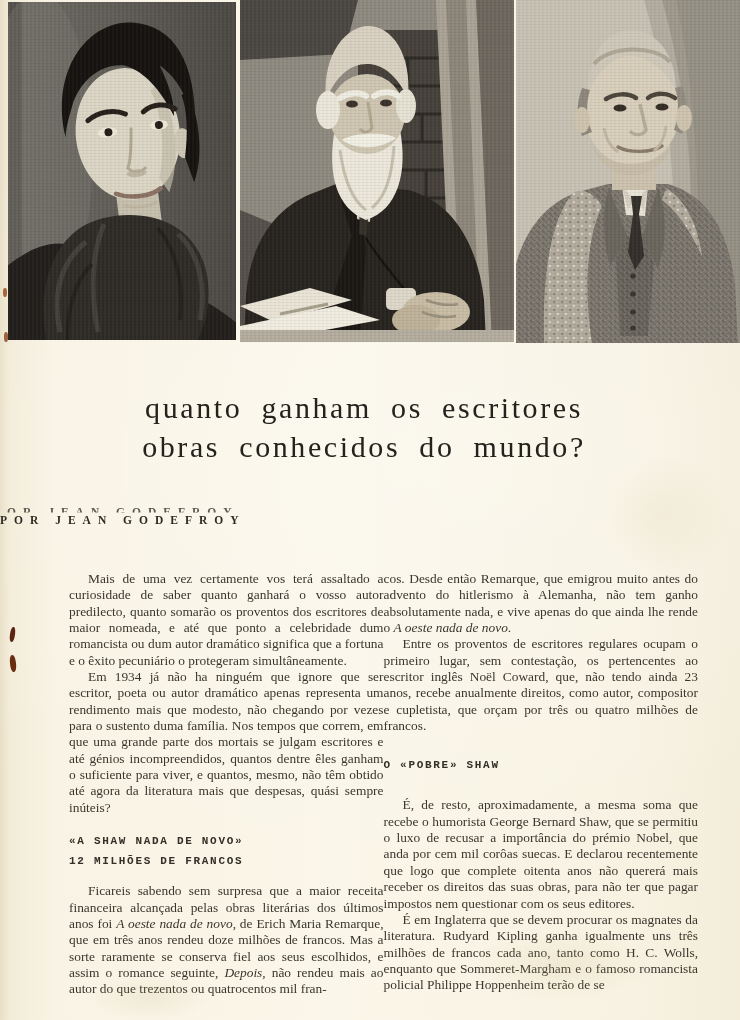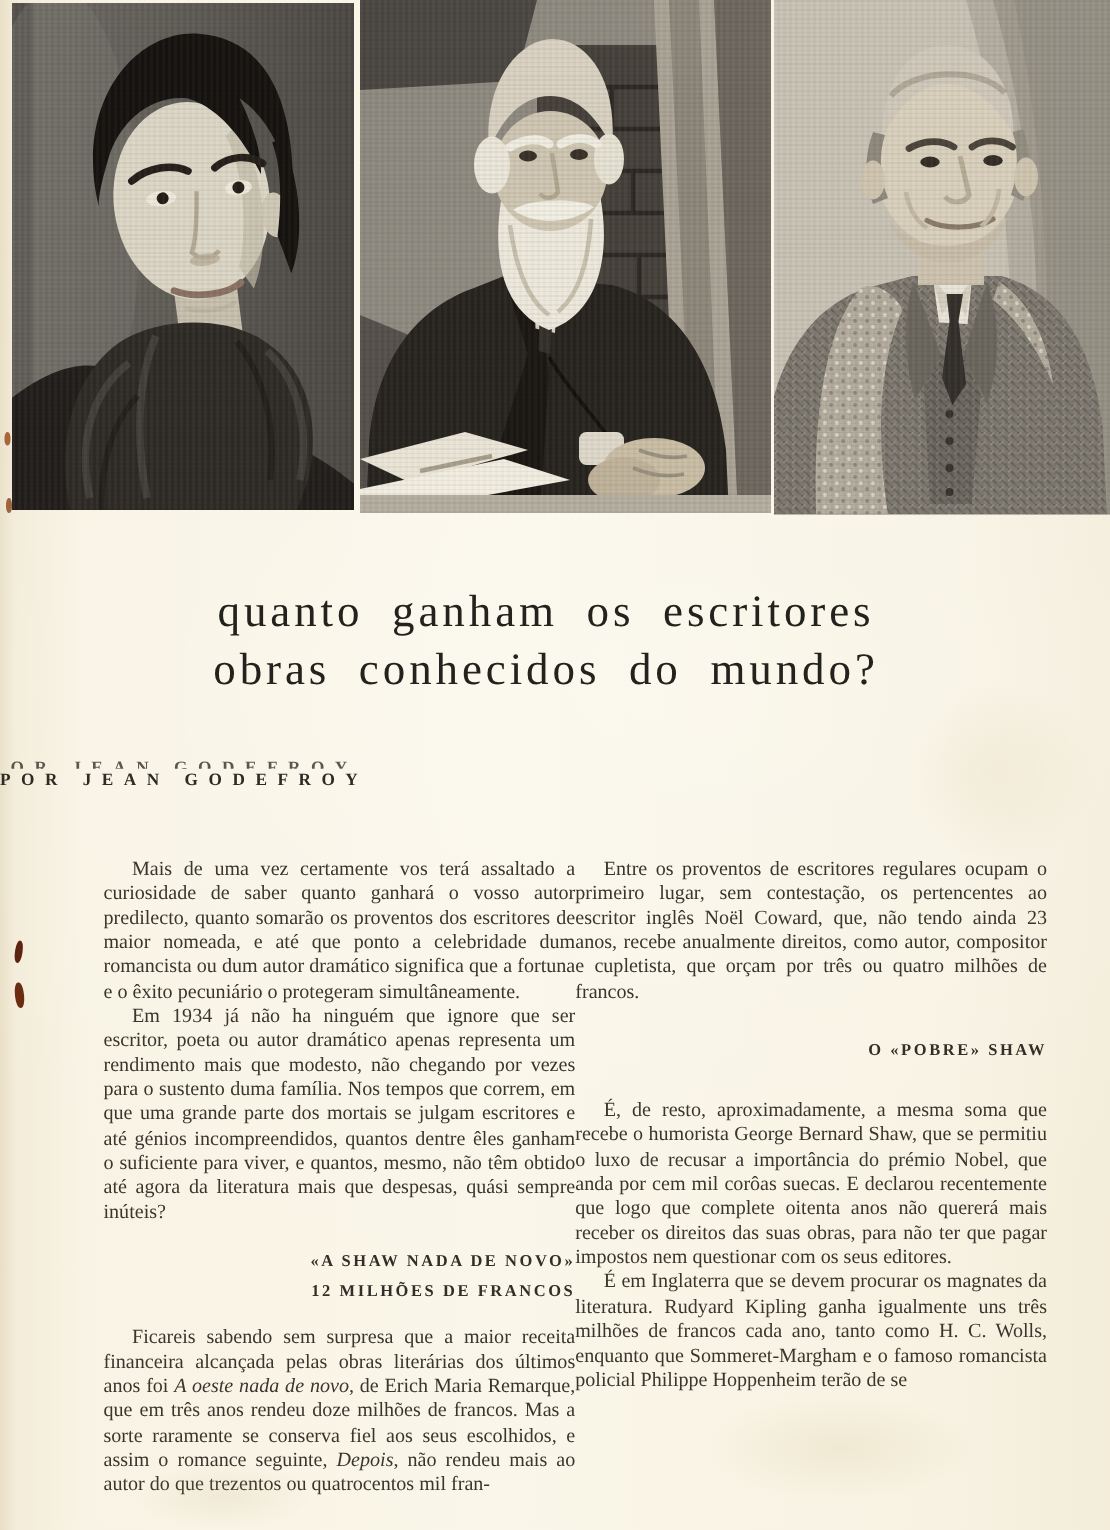--- a/index.html
+++ b/index.html
@@ -45,21 +45,21 @@
   .columns{
     position:absolute;left:45px;right:42px;top:571px;bottom:0;
     display:flex;margin-left:24px;
   }
   .col{flex:1 1 0;text-align:justify;font-size:13.4px;line-height:16.35px;color:#3a362e;}
   .body-p{margin:0;}
   .body-p.indent{text-indent:19px;}
   .body-p em{font-style:italic;}
   .col-heading{
     font-weight:700;font-size:11px;line-height:20px;letter-spacing:1.7px;
-    text-align:right;color:#332f28;margin:15px 0 12px;
+    text-align:left;color:#332f28;margin:15px 0 12px;font-family:Liberation Mono, monospace;
   }
   .col[data-col="right"] .col-heading{margin:21px 0 22px;}
   
   .edge-mark{position:absolute;border-radius:45%;pointer-events:none;}
   .m1{left:10px;top:627px;width:5px;height:15px;background:#5d2410;transform:rotate(8deg);}
   .m2{left:10px;top:655px;width:6px;height:17px;background:#6b2d12;transform:rotate(-6deg);}
   .m3{left:3px;top:288px;width:4px;height:9px;background:#9c4f1e;opacity:.85;}
   .m4{left:4px;top:332px;width:4px;height:10px;background:#8a421a;opacity:.8;}
   .stain{position:absolute;border-radius:50%;pointer-events:none;}
   .s1{left:470px;top:930px;width:180px;height:70px;background:radial-gradient(closest-side,rgba(205,185,130,.18),rgba(205,185,130,0));}
@@ -248,20 +248,21 @@
     <div class="col" data-col="left">
         <p class="body-p indent"><span>Mais de uma vez certamente vos terá assaltado a curiosidade de saber quanto ganhará o vosso autor predilecto, quanto somarão os proventos dos escritores de maior nomeada, e até que ponto a celebridade dum romancista ou dum autor dramático significa que a fortuna e o êxito pecuniário o protegeram simultâneamente.</span></p>
         <p class="body-p indent"><span>Em 1934 já não ha ninguém que ignore que ser escritor, poeta ou autor dramático apenas representa um rendimento mais que modesto, não chegando por vezes para o sustento duma família. Nos tempos que correm, em que uma grande parte dos mortais se julgam escritores e até génios incompreendidos, quantos dentre êles ganham o suficiente para viver, e quantos, mesmo, não têm obtido até agora da literatura mais que despesas, quási sempre inúteis?</span></p>
         <div class="col-heading">
           <div>«A SHAW NADA DE NOVO»</div>
           <div>12 MILHÕES DE FRANCOS</div>
         </div>
         <p class="body-p indent"><span>Ficareis sabendo sem surpresa que a maior receita financeira alcançada pelas obras literárias dos últimos anos foi </span><em>A oeste nada de novo</em><span>, de Erich Maria Remarque, que em três anos rendeu doze milhões de francos. Mas a sorte raramente se conserva fiel aos seus escolhidos, e assim o romance seguinte, </span><em>Depois</em><span>, não rendeu mais ao autor do que trezentos ou quatrocentos mil fran-</span></p>
       </div>
     <div class="col" data-col="right">
+        <p class="body-p"><span>cos. Desde então Remarque, que emigrou muito antes do advento do hitlerismo à Alemanha, não tem ganho absolutamente nada, e vive apenas do que ainda lhe rende o </span><em>A oeste nada de novo</em><span>.</span></p>
         <p class="body-p indent"><span>Entre os proventos de escritores regulares ocupam o primeiro lugar, sem contestação, os pertencentes ao escritor inglês Noël Coward, que, não tendo ainda 23 anos, recebe anualmente direitos, como autor, compositor e cupletista, que orçam por três ou quatro milhões de francos.</span></p>
         <div class="col-heading">
           <div>O «POBRE» SHAW</div>
         </div>
         <p class="body-p indent"><span>É, de resto, aproximadamente, a mesma soma que recebe o humorista George Bernard Shaw, que se permitiu o luxo de recusar a importância do prémio Nobel, que anda por cem mil corôas suecas. E declarou recentemente que logo que complete oitenta anos não quererá mais receber os direitos das suas obras, para não ter que pagar impostos nem questionar com os seus editores.</span></p>
         <p class="body-p indent"><span>É em Inglaterra que se devem procurar os magnates da literatura. Rudyard Kipling ganha igualmente uns três milhões de francos cada ano, tanto como H. C. Wolls, enquanto que Sommeret-Margham e o famoso romancista policial Philippe Hoppenheim terão de se</span></p>
       </div>
   </div>
 
   <div class="edge-mark m1"></div>

